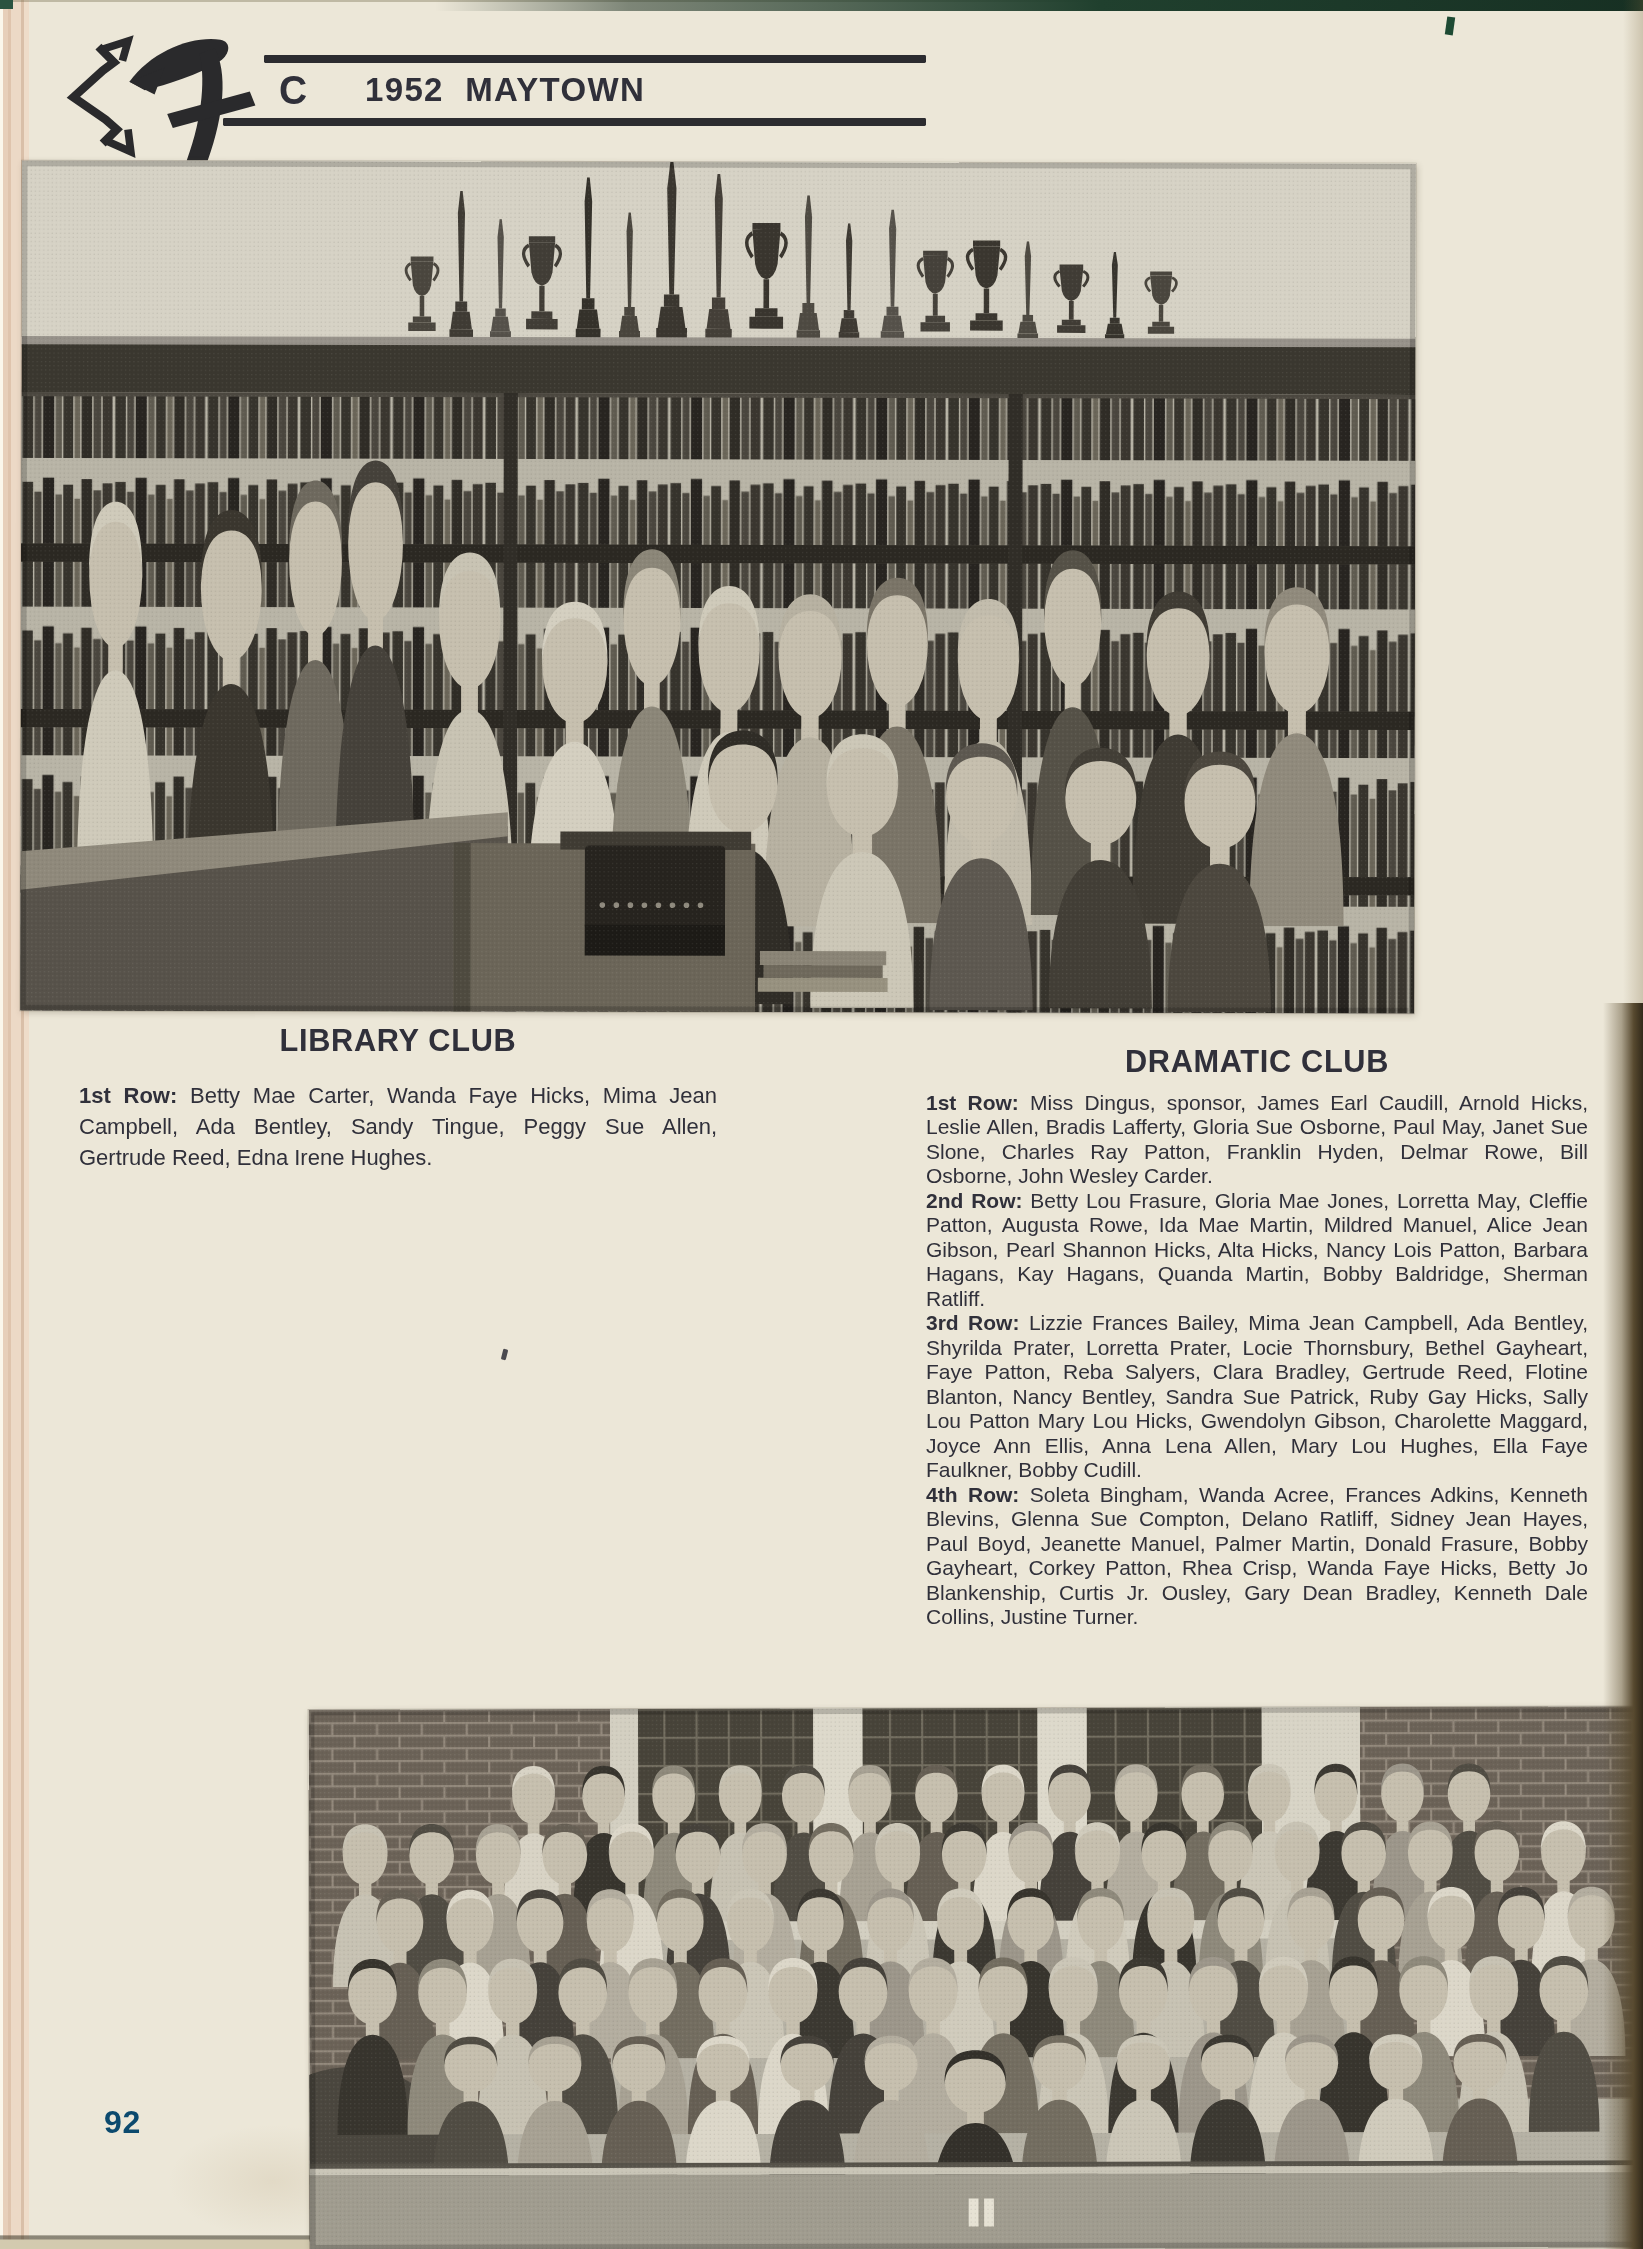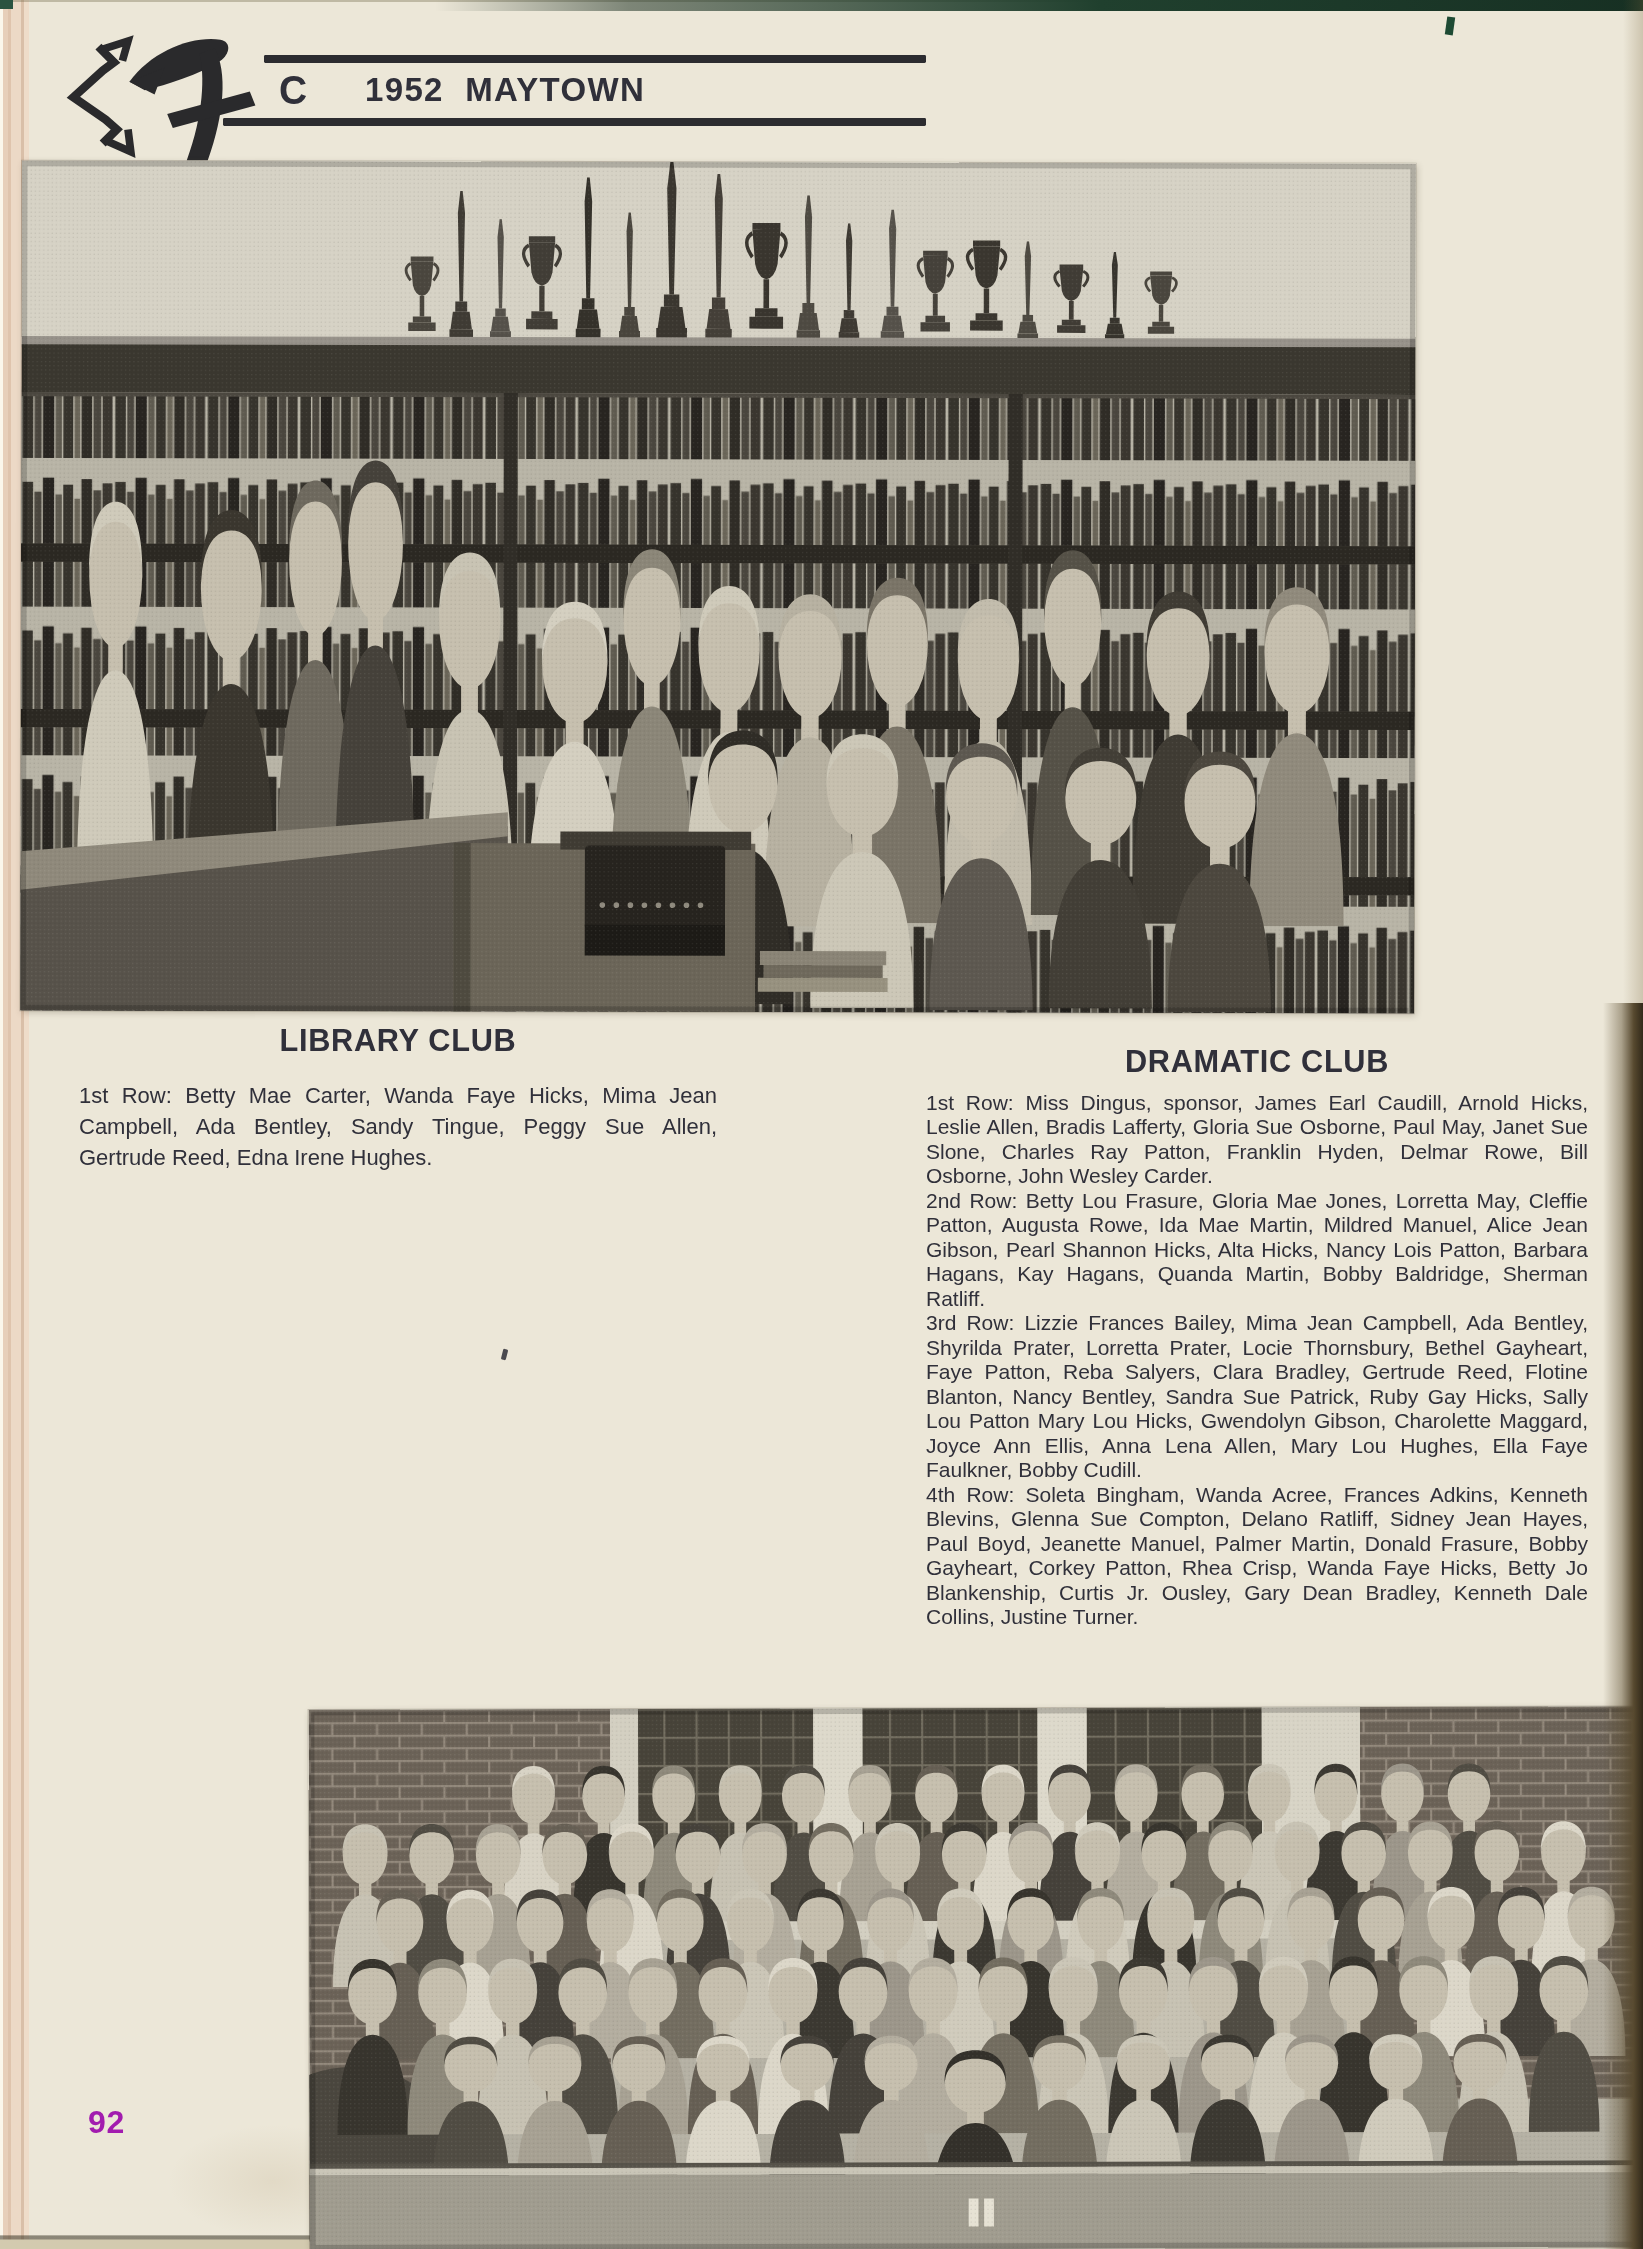--- a/index.html
+++ b/index.html
@@ -68,25 +68,25 @@
   .club-col{position:absolute;text-align:justify;}
   .club-col h2{
     margin:0;text-align:center;font-size:32px;font-weight:bold;
     letter-spacing:0.7px;transform:scaleX(.96);
   }
   .club-col p{margin:0;}
   .col-library{left:79px;top:1025px;width:638px;font-size:22px;line-height:31px;}
   .col-library h2{margin-bottom:24px;}
   .col-dramatic{left:926px;top:1049px;width:662px;font-size:21px;line-height:24.5px;}
   .col-dramatic h2{margin-bottom:17px;}
-  .club-col b{font-weight:normal;}
+  .club-col b{font-weight:bold;}
 
   .page-number{
-    position:absolute;left:88px;top:2104px;
-    font-size:32px;font-weight:bold;color:#a21caf;letter-spacing:0.7px;
+    position:absolute;left:104px;top:2104px;
+    font-size:32px;font-weight:bold;color:#0c4a6e;letter-spacing:0.7px;
   }
 </style>
 </head>
 <body>
 
 <div class="page">
 
   <svg width="0" height="0" style="position:absolute" aria-hidden="true">
     <defs>
       <symbol id="sym-person" viewBox="0 0 100 170" preserveAspectRatio="none">

